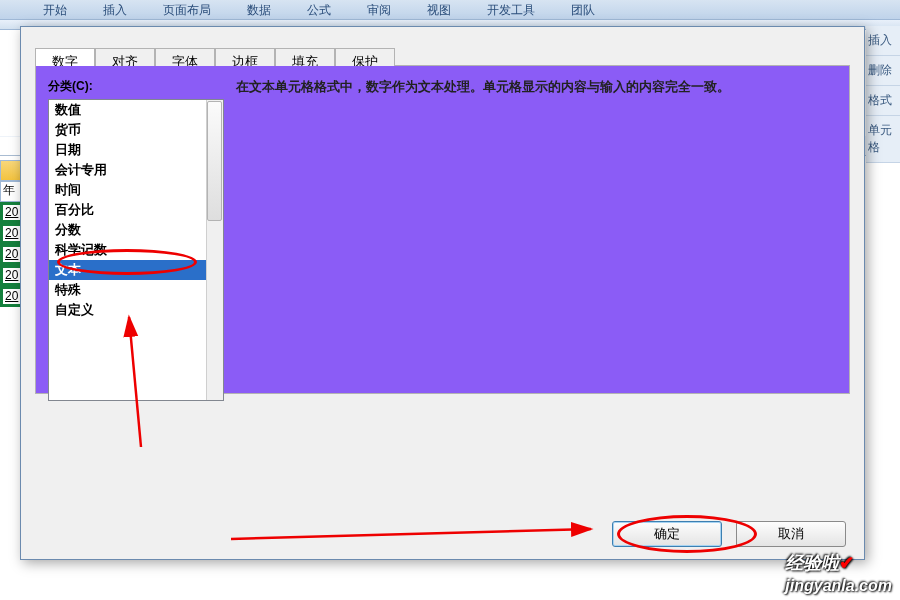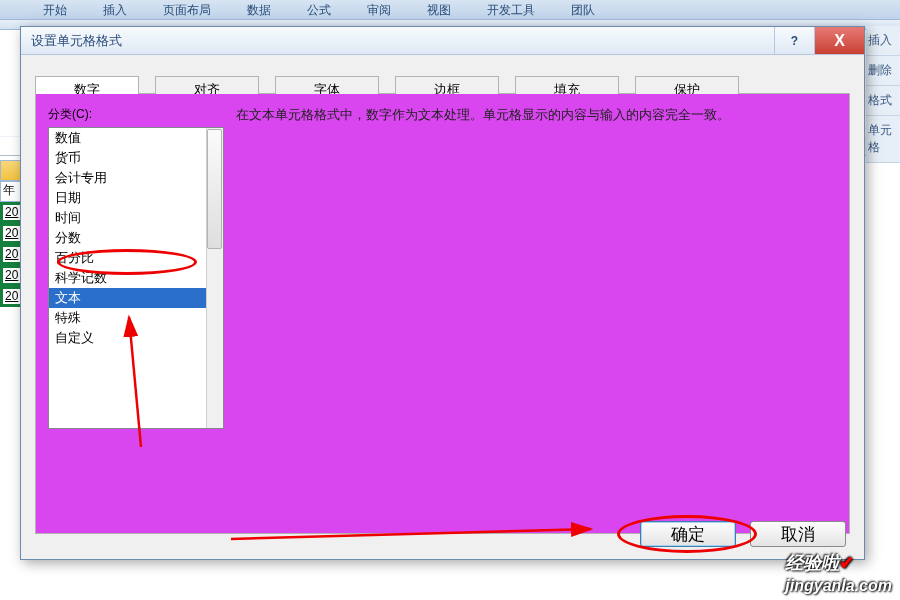--- a/index.html
+++ b/index.html
@@ -31,41 +31,41 @@
   .title-text { color: #2a4d7a; font-size: 13px; }
   .title-btns { display:flex; height:100%; }
   .title-btn { width: 40px; display:flex; align-items:center; justify-content:center; border-left:1px solid #b6c7dd; }
   .title-close { background: linear-gradient(#e67a73,#c94034); color:#fff; width: 50px; font-weight:bold; font-size:16px; }
   .title-help { color:#2a4d7a; font-weight:bold; }
 
   .dialog-body { padding: 10px 14px 0 14px; }
 
   
   .inner-tabs { display:flex; border-bottom:1px solid #b3b3b3; }
-  .inner-tab { padding: 4px 38px; border:1px solid #b3b3b3; border-bottom:none; margin-right:16px; background:#f0f0f0; position:relative; top:11px; cursor:pointer; font-size: 13px; }
+  .inner-tab { padding: 4px 16px; border:1px solid #b3b3b3; border-bottom:none; margin-right:0; background:#f0f0f0; position:relative; top:11px; cursor:pointer; font-size: 13px; }
   .inner-tab.active { background:#fff; border-bottom:1px solid #fff; }
 
-  .panel { background:#d946ef; border:1px solid #b3b3b3; border-top:none; height: 440px; padding: 12px; display:flex; gap:12px; position:relative; }
+  .panel { background:#8b5cf6; border:1px solid #b3b3b3; border-top:none; height: 328px; padding: 12px; display:flex; gap:12px; position:relative;font-weight:bold; }
 
   .cat-col { width: 176px; }
   .cat-label { margin-bottom:4px; }
   .cat-list { border:1px solid #828790; height: 302px; background:#fff; overflow:hidden; position:relative; }
   .cat-track { position:absolute; right:0; top:0; bottom:0; width:17px; background:#f0f0f0; border-left:1px solid #cfcfcf; }
   .cat-thumb { position:absolute; right:1px; top:1px; width:15px; height:120px; background:linear-gradient(#fbfbfb,#dedede); border:1px solid #b3b3b3; border-radius:2px; }
   .cat-item { padding: 1px 6px; cursor:pointer; font-size: 13px; }
   .cat-item.selected { background:#2a6fc9; color:#fff; }
 
   .right-col { flex:1; padding-right: 4px; }
   .example-box { border:1px solid #dcdcdc; border-radius: 3px; padding: 6px 10px; margin-bottom:12px; position:relative; }
   .example-label { position:absolute; top:-8px; left:8px; background:#fff; padding:0 4px; font-size:12px; }
   .example-val { font-size:13px; padding-top:4px; }
   .desc { font-size: 13px; color:#222; }
 
   .dialog-footer { position:absolute; bottom: 12px; right: 18px; display:flex; gap: 14px; }
-  .btn { width: 96px; height: 26px; border:1px solid #8a8a8a; background: linear-gradient(#fdfdfd,#e4e4e4); border-radius:3px; cursor:pointer; font-size:17px; }
+  .btn { width: 110px; height: 26px; border:1px solid #8a8a8a; background: linear-gradient(#fdfdfd,#e4e4e4); border-radius:3px; cursor:pointer; font-size:13px; }
   .btn.primary { border:1px solid #3c7fb1; box-shadow: inset 0 0 0 1px #a6d3f2; }
 
   
   .anno-ellipse { position:absolute; border:3px solid #e00; border-radius:50%; pointer-events:none; }
   .anno-svg { position:absolute; left:0; top:0; pointer-events:none; }
   .watermark { position:absolute; right:8px; bottom:4px; color:#fff; font-weight:bold; font-style:italic; font-size:18px; text-shadow:1px 1px 2px #000,-1px -1px 2px #000; }
   .watermark .chk { color:#f00; font-style:normal; font-weight:900; }
 </style>
 </head>
 <body>
@@ -112,47 +112,40 @@
     </div>
   <div class="hdr-row">
       <div class="yr-cell">20</div>
     </div>
   <div class="hdr-row">
       <div class="yr-cell">20</div>
     </div>
 </div>
 
 <div class="dialog">
-  <div class="titlebar">
-    <span class="title-text">设置单元格格式</span>
-    <div class="title-btns">
-      <div class="title-btn title-help">?</div>
-      <div class="title-btn title-close">X</div>
-    </div>
-  </div>
   <div class="dialog-body">
     <div class="inner-tabs">
       <div class="inner-tab active">数字</div>
       <div class="inner-tab">对齐</div>
       <div class="inner-tab">字体</div>
       <div class="inner-tab">边框</div>
       <div class="inner-tab">填充</div>
       <div class="inner-tab">保护</div>
     </div>
     <div class="panel">
       <div class="cat-col">
         <div class="cat-label">分类(C):</div>
         <div class="cat-list">
           <div class="cat-item">数值</div>
           <div class="cat-item">货币</div>
+          <div class="cat-item">日期</div>
           <div class="cat-item">会计专用</div>
-          <div class="cat-item">日期</div>
           <div class="cat-item">时间</div>
+          <div class="cat-item">百分比</div>
           <div class="cat-item">分数</div>
-          <div class="cat-item">百分比</div>
           <div class="cat-item">科学记数</div>
           <div class="cat-item selected">文本</div>
           <div class="cat-item">特殊</div>
           <div class="cat-item">自定义</div>
           <div class="cat-track">
               <div class="cat-thumb"></div>
             </div>
         </div>
       </div>
       <div class="right-col">

